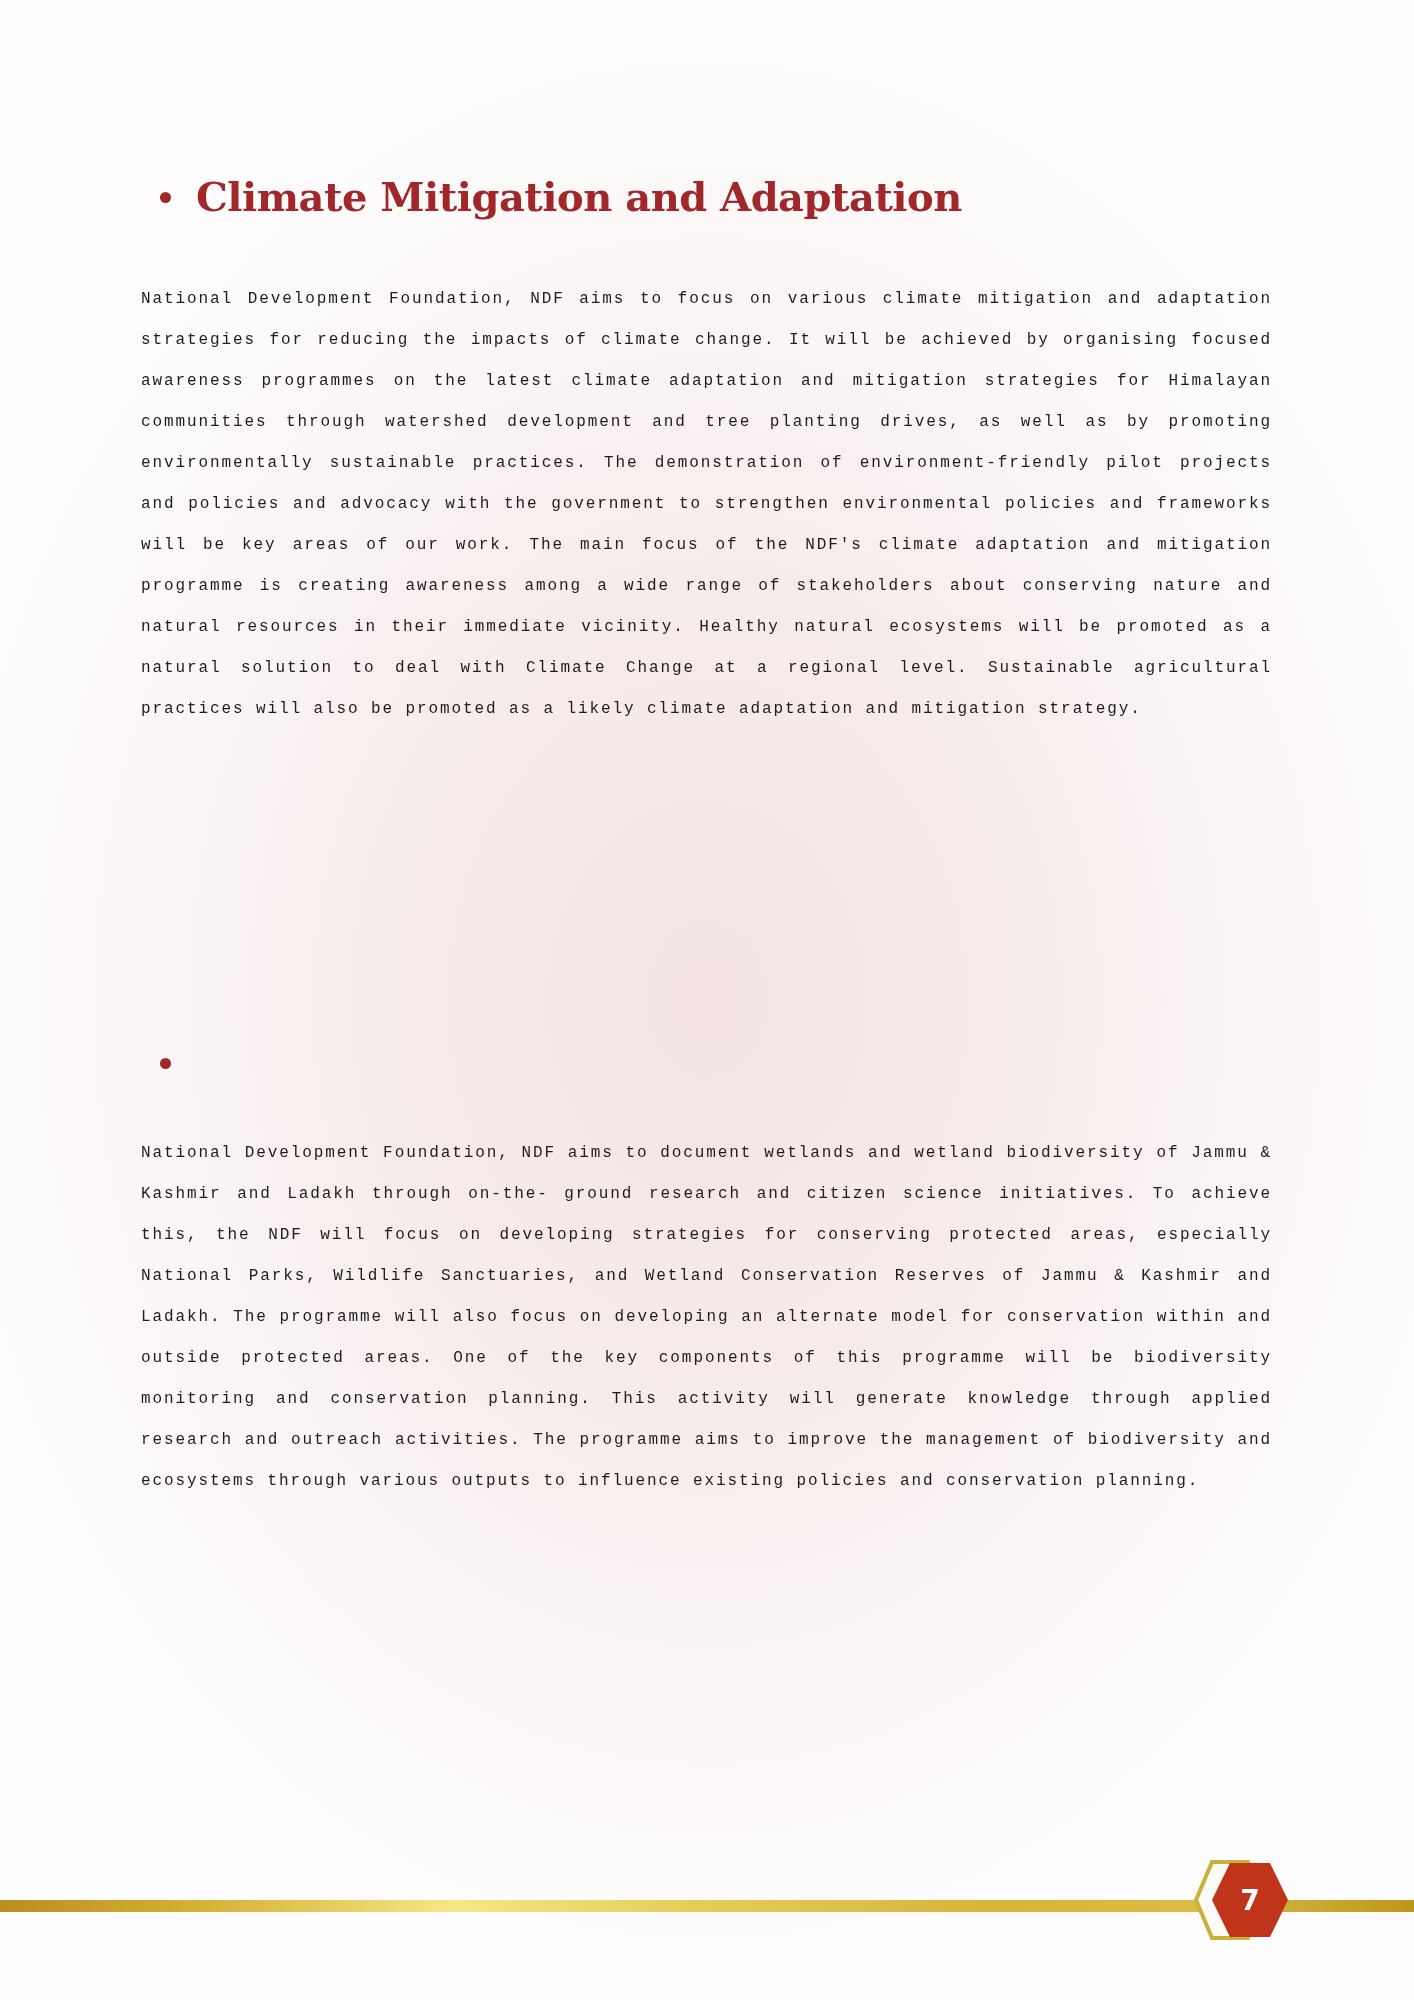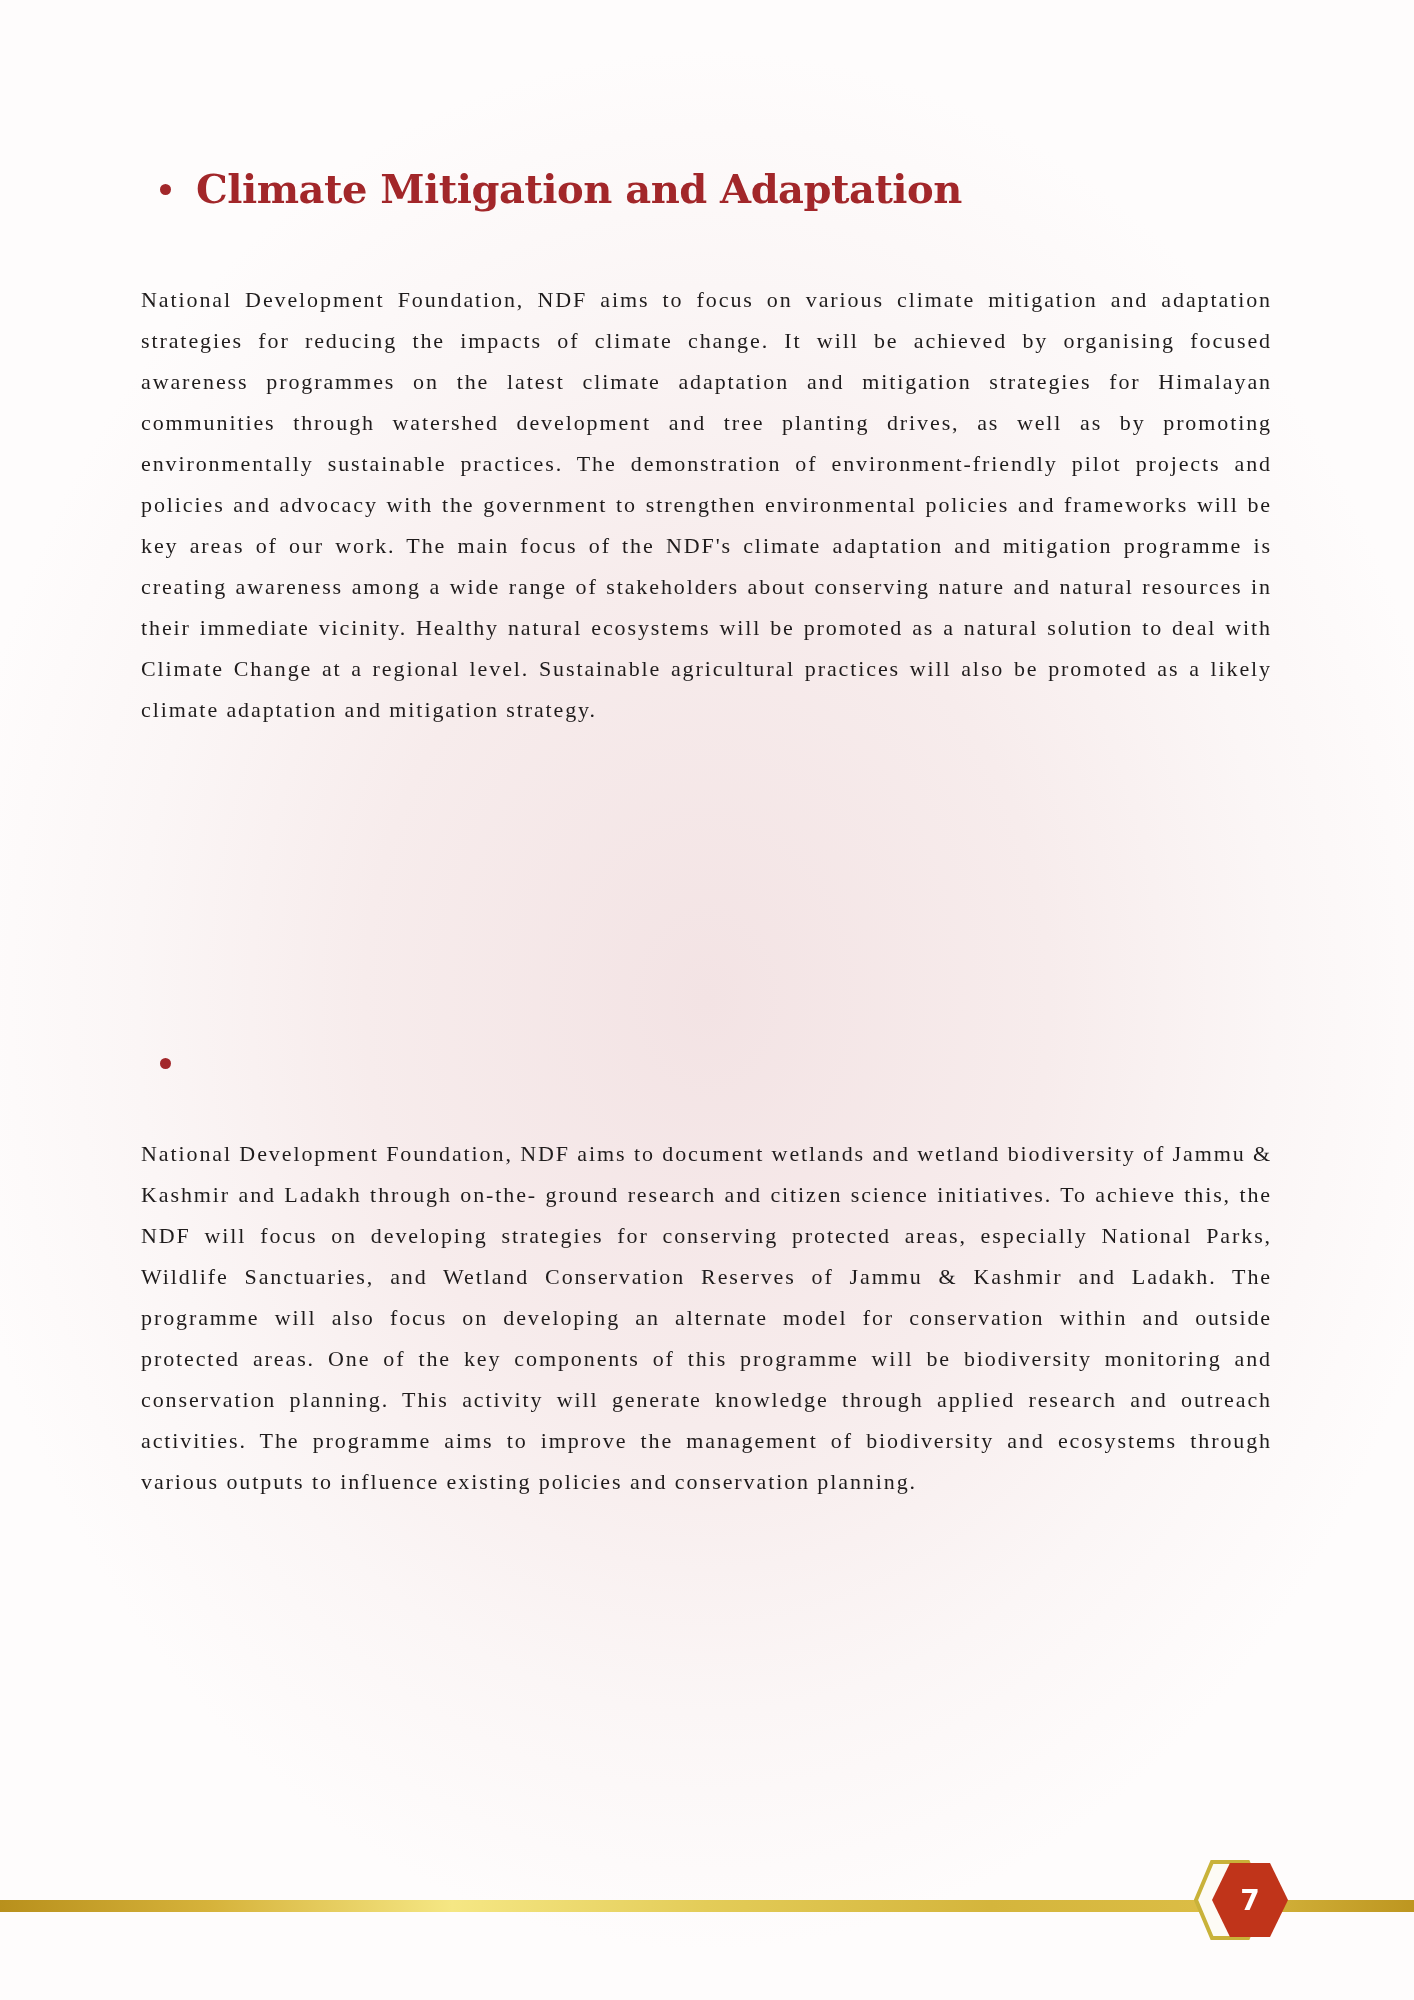--- a/index.html
+++ b/index.html
@@ -19,21 +19,21 @@
     font-size: 40px; line-height: 50px; color: #a2272a;
     letter-spacing: -0.5px; z-index: 1; white-space: nowrap;
   }
   .section-heading .bullet {
     display: inline-block; width: 11px; height: 11px; border-radius: 50%;
     background: #a2272a; margin-right: 25px; vertical-align: middle;
     position: relative; top: -4px;
   }
   .body-text {
     position: absolute; left: 141px; width: 1131px; margin: 0;
-    font-family: Liberation Serif, serif; font-size: 22px; line-height: 41px;
+    font-family: Liberation Mono, monospace; font-size: 16px; line-height: 41px;
     letter-spacing: 1.9px; color: #1f1c1c; text-align: justify;
     text-align-last: left; z-index: 1;
   }
   .footer-line {
     position: absolute; left: 0; top: 1900px; width: 1414px; height: 12px;
     background: linear-gradient(90deg, #b8901c 0%, #d6b33b 15%, #f5e784 32%, #e3cc58 50%, #d4b53c 70%, #dbbd45 85%, #bd9620 100%);
     z-index: 1;
   }
   .page-badge {
     position: absolute; left: 1190px; top: 1860px; width: 100px; height: 80px; z-index: 2;
@@ -43,21 +43,21 @@
     position: absolute; left: 20px; top: 0; width: 80px; height: 80px;
     display: flex; align-items: center; justify-content: center;
     font-family: "DejaVu Sans", sans-serif; font-weight: bold; font-size: 28px; color: #ffffff;
   }
 </style>
 </head>
 <body>
 
 <div class="bg-glow"></div>
 
-<h2 class="section-heading" style="top:164px;text-align:center;">
+<h2 class="section-heading" style="top:172px;text-align:center;">
   <span class="bullet"></span><span>Climate Mitigation and Adaptation</span>
 </h2>
 
 <p class="body-text" style="top:279px;">National Development Foundation, NDF aims to focus on various climate mitigation and adaptation strategies for reducing the impacts of climate change. It will be achieved by organising focused awareness programmes on the latest climate adaptation and mitigation strategies for Himalayan communities through watershed development and tree planting drives, as well as by promoting environmentally sustainable practices. The demonstration of environment-friendly pilot projects and policies and advocacy with the government to strengthen environmental policies and frameworks will be key areas of our work. The main focus of the NDF's climate adaptation and mitigation programme is creating awareness among a wide range of stakeholders about conserving nature and natural resources in their immediate vicinity. Healthy natural ecosystems will be promoted as a natural solution to deal with Climate Change at a regional level. Sustainable agricultural practices will also be promoted as a likely climate adaptation and mitigation strategy.</p>
 
 <h2 class="section-heading" style="top:1038px;">
   <span class="bullet"></span>
 </h2>
 
 <p class="body-text" style="top:1133px;">National Development Foundation, NDF aims to document wetlands and wetland biodiversity of Jammu &amp; Kashmir and Ladakh through on-the- ground research and citizen science initiatives. To achieve this, the NDF will focus on developing strategies for conserving protected areas, especially National Parks, Wildlife Sanctuaries, and Wetland Conservation Reserves of Jammu &amp; Kashmir and Ladakh. The programme will also focus on developing an alternate model for conservation within and outside protected areas. One of the key components of this programme will be biodiversity monitoring and conservation planning. This activity will generate knowledge through applied research and outreach activities. The programme aims to improve the management of biodiversity and ecosystems through various outputs to influence existing policies and conservation planning.</p>

